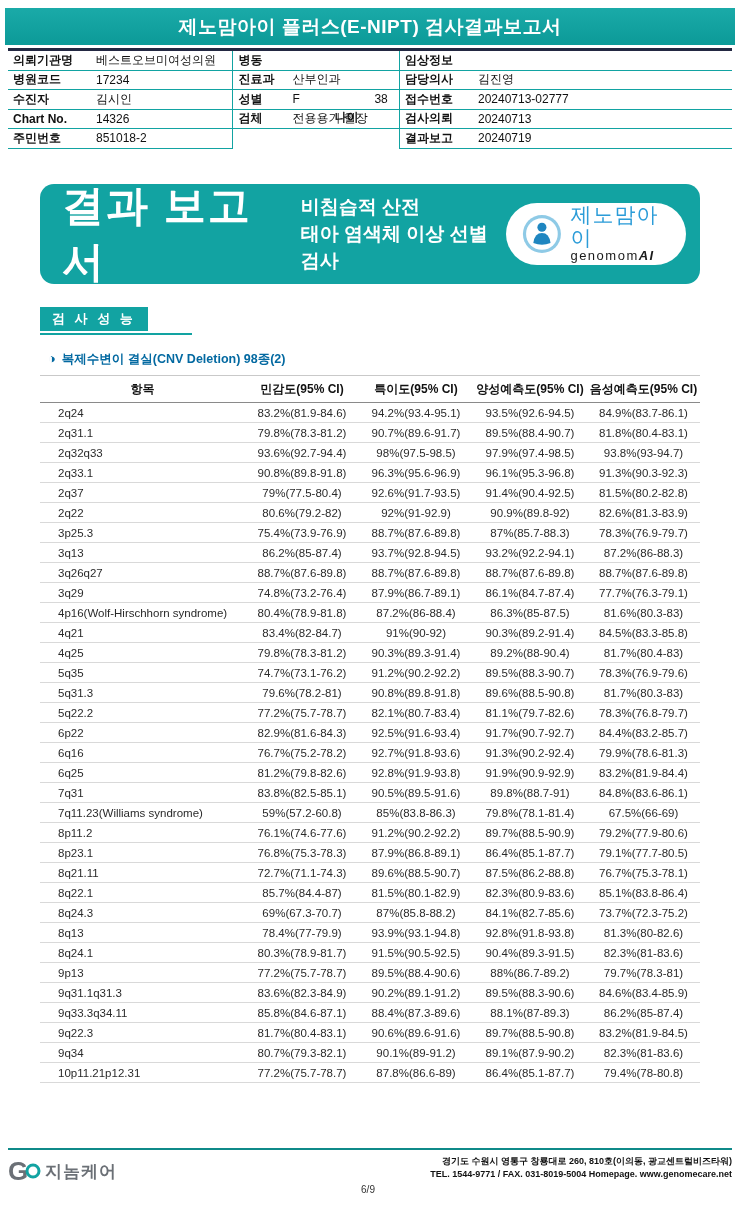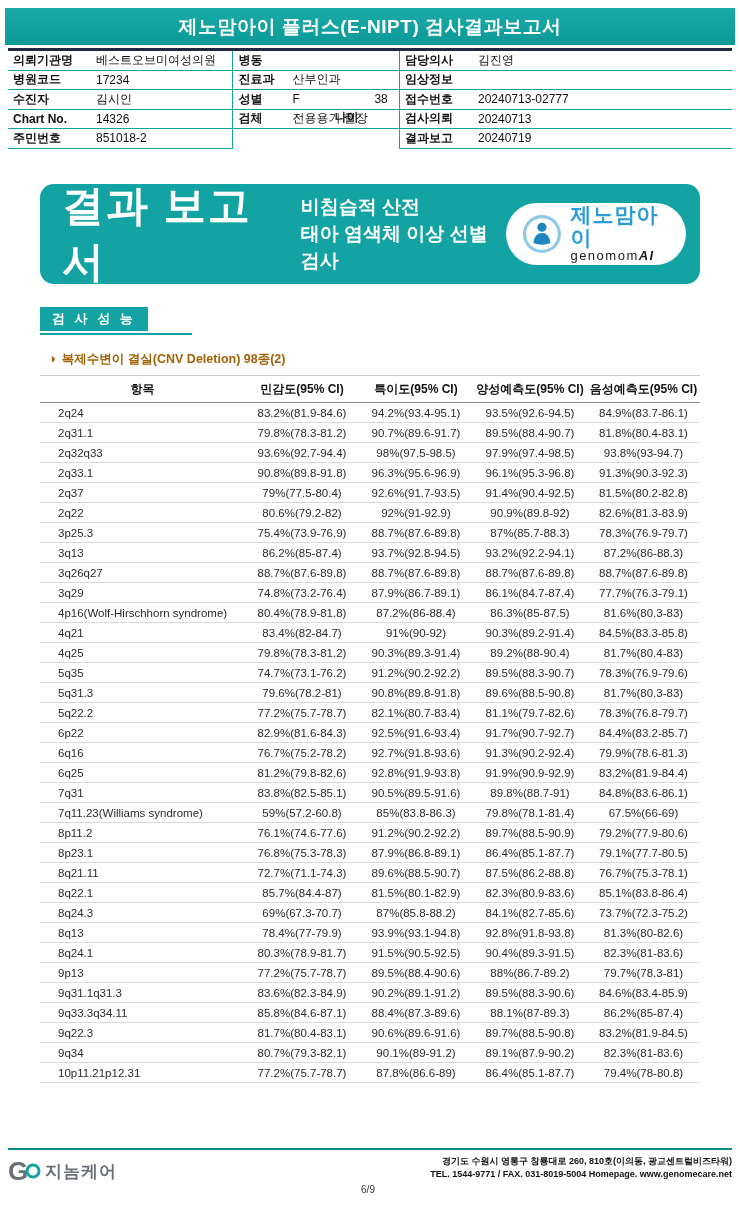--- a/index.html
+++ b/index.html
@@ -78,21 +78,21 @@
     margin-left: auto;
     margin-right: 14px;
     background: #fff;
     border-radius: 32px;
     height: 62px;
     display: flex;
     align-items: center;
     padding: 0 16px;
   }
   .logo-texts { margin-left: 9px; line-height: 1.1; }
-  .logo-kr { color: #2b9cd8; font-weight: bold; font-size: 21px; letter-spacing: 1px; }
+  .logo-kr { color: #2b9cd8; font-weight: normal; font-size: 21px; letter-spacing: 1px; }
   .logo-en { font-size: 13px; color: #1a1a1a; letter-spacing: 1.5px; }
   .logo-ai { font-weight: bold; font-style: italic; }
 
   
   .section-wrap {
     margin: 23px 0 0 40px;
     width: 152px;
     border-bottom: 2px solid #12a3a2;
     padding-bottom: 2px;
   }
@@ -104,21 +104,21 @@
     font-size: 13px;
     letter-spacing: 3px;
     padding: 3px 12px 3px 12px;
   }
 
   
   .caption {
     margin: 16px 0 7px 48px;
     font-size: 12.5px;
     font-weight: bold;
-    color: #a16207;
+    color: #0369a1;
   }
   .caption-icon { margin-right: 6px; font-size: 13px; }
 
   
   table.perf {
     border-collapse: collapse;
     margin: 0 40px;
     width: 660px;
     table-layout: fixed;
   }
@@ -221,26 +221,26 @@
       <span class="info-value">38</span>
     </div>
     <div class="info-row">
       <span class="info-label">검체</span>
       <span class="info-value">전용용기 혈장</span>
     </div>
   </div>
 
   <div class="info-col col-right">
     <div class="info-row">
+      <span class="info-label">임상정보</span>
+      <span class="info-value"></span>
+    </div>
+    <div class="info-row">
       <span class="info-label">담당의사</span>
       <span class="info-value">김진영</span>
-    </div>
-    <div class="info-row">
-      <span class="info-label">임상정보</span>
-      <span class="info-value"></span>
     </div>
     <div class="info-row">
       <span class="info-label">접수번호</span>
       <span class="info-value">20240713-02777</span>
     </div>
     <div class="info-row">
       <span class="info-label">검사의뢰</span>
       <span class="info-value">20240713</span>
     </div>
     <div class="info-row">

